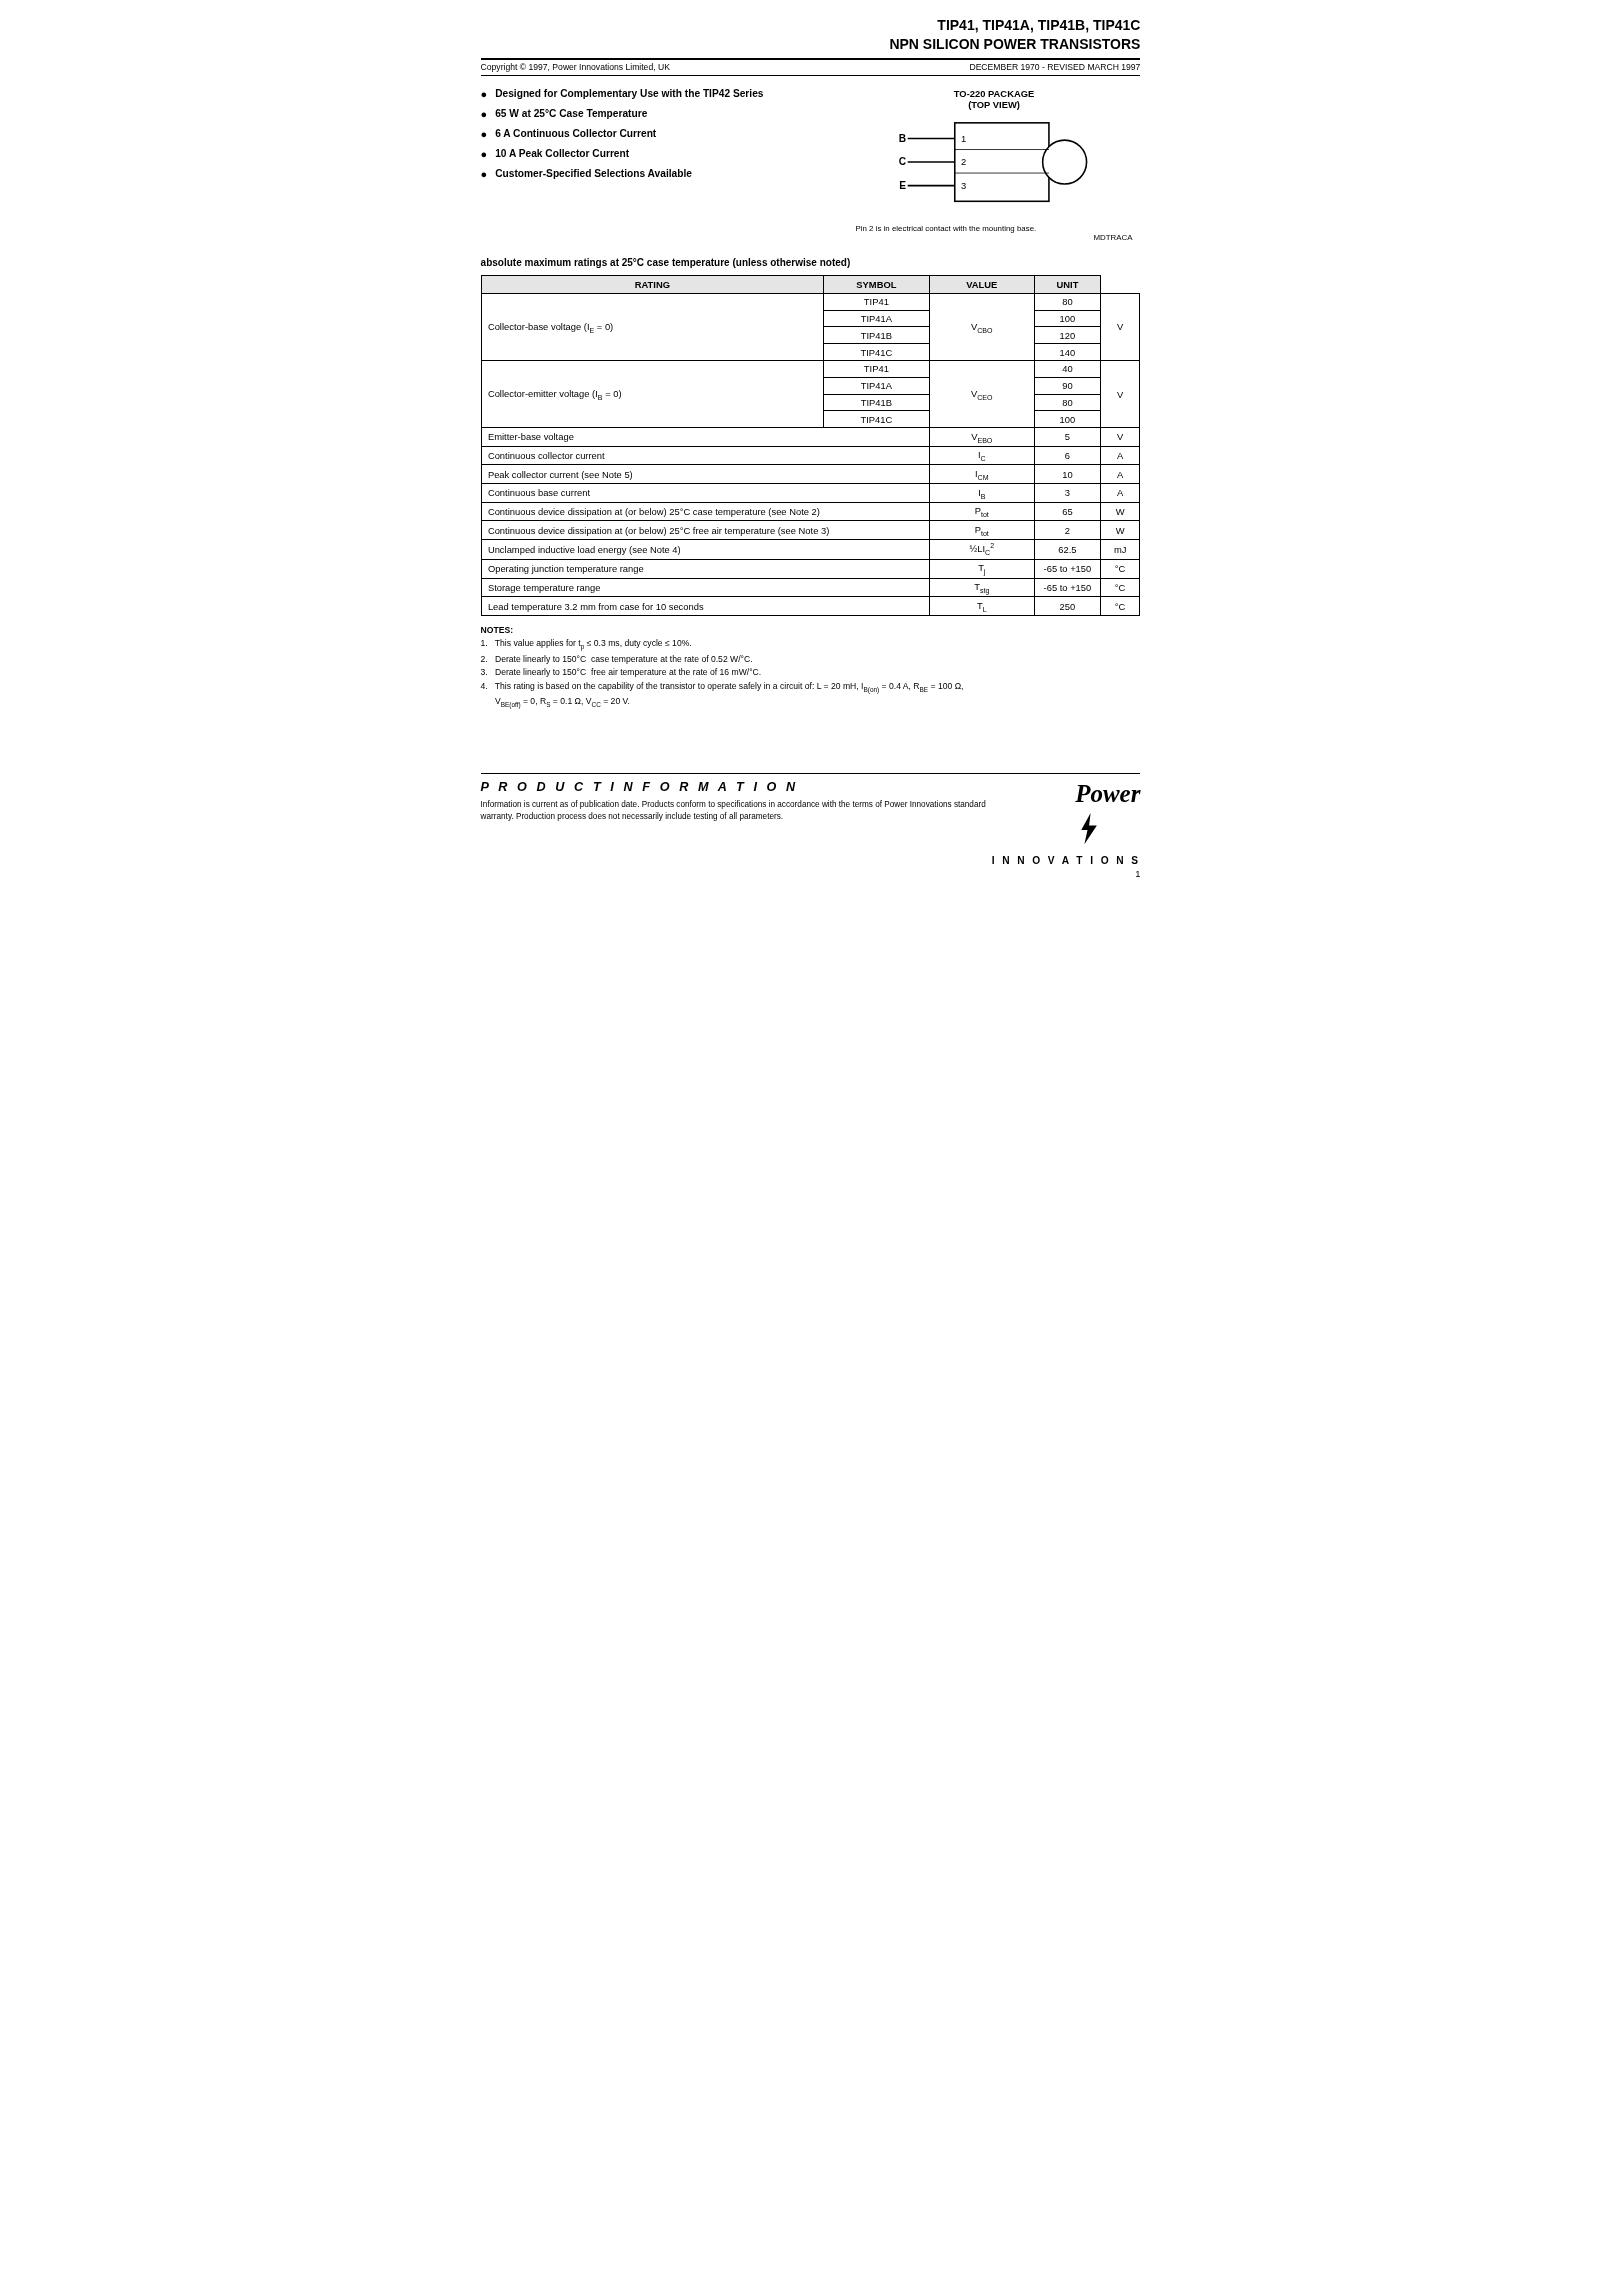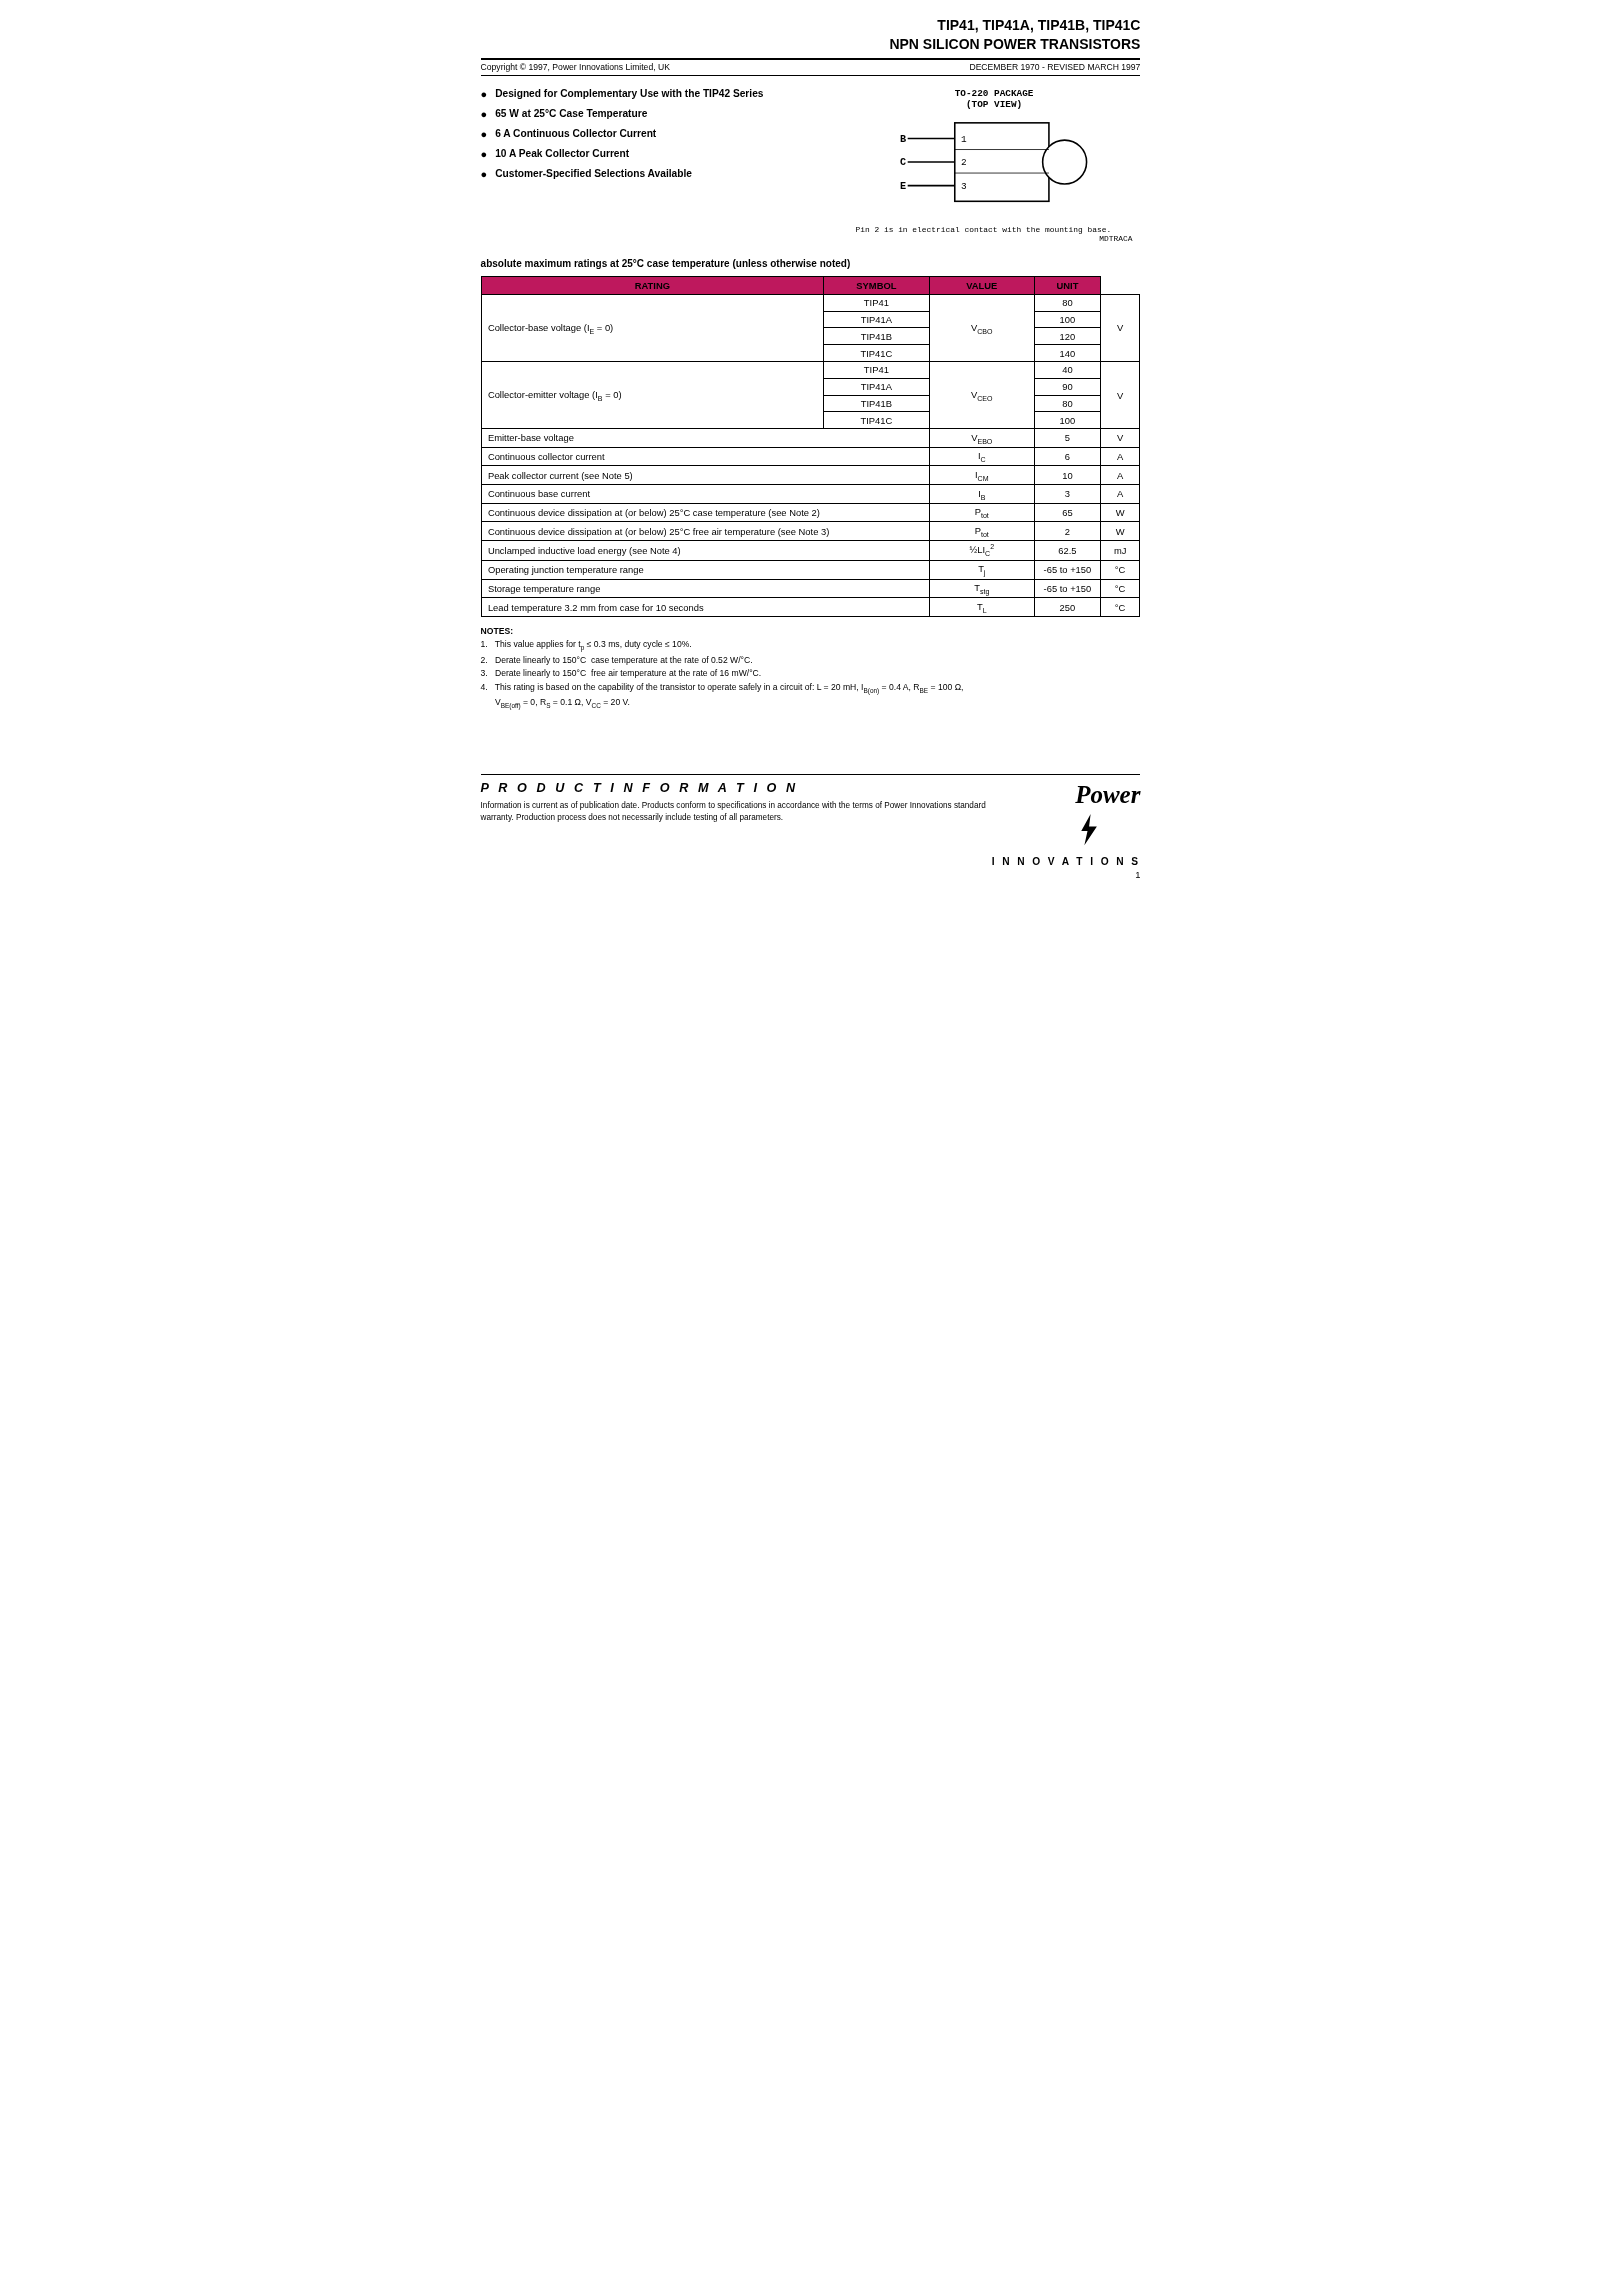--- a/index.html
+++ b/index.html
@@ -51,21 +51,20 @@
     }
     .features ul li::before {
       content: "●";
       margin-right: 7.9px;
       font-size: 11px;
       flex-shrink: 0;
     }
     .package-diagram {
       flex: 1;
       text-align: center;
-      font-family: Liberation Mono, monospace;
     }
     .package-title {
       font-size: 9.4px;
       font-weight: bold;
       margin-bottom: 4.7px;
     }
     .transistor-svg {
       margin: 0 auto;
     }
     .pin-note {
@@ -85,21 +84,21 @@
       font-weight: bold;
       margin-bottom: 6.3px;
     }
     table.ratings {
       width: 100%;
       border-collapse: collapse;
       font-size: 9.4px;
       margin-bottom: 7.9px;
     }
     table.ratings th {
-      background: #be185d;
+      background: #e5e5e5;
       border: 0.8px solid #000;
       padding: 3.1px 6.3px;
       text-align: center;
       font-weight: bold;
       font-size: 9.4px;
     }
     table.ratings td {
       border: 0.8px solid #000;
       padding: 2.4px 6.3px;
       vertical-align: middle;

